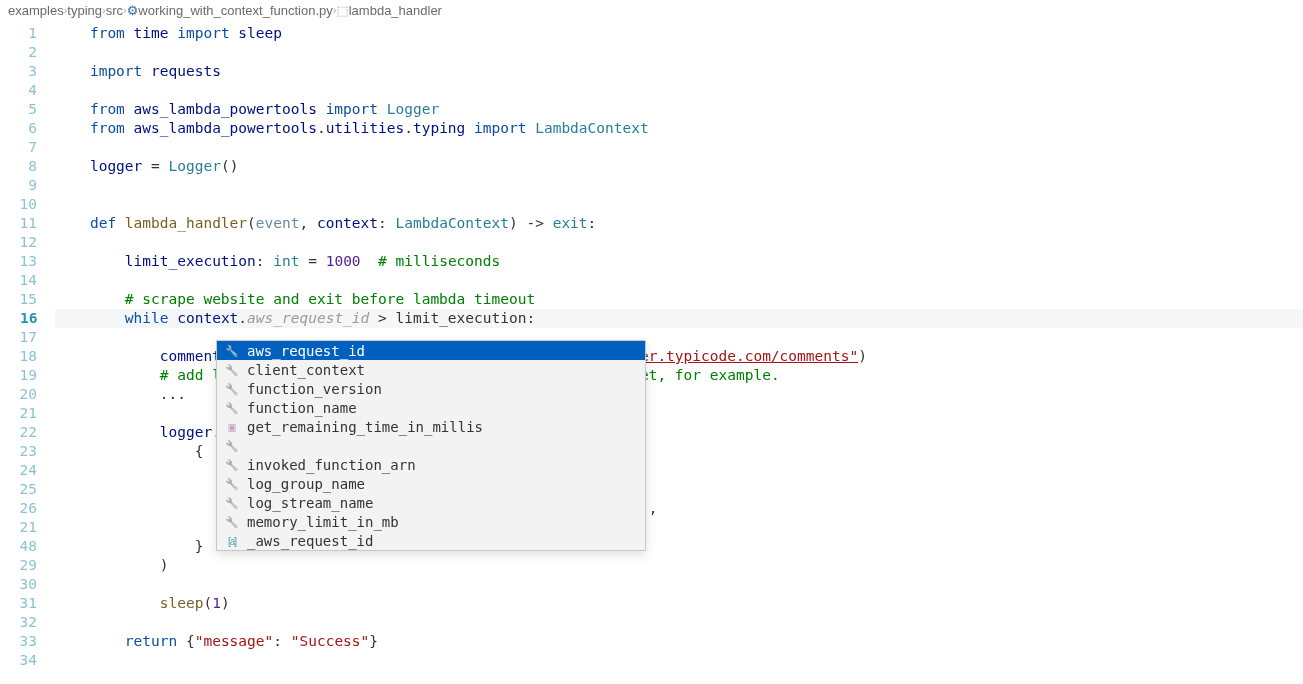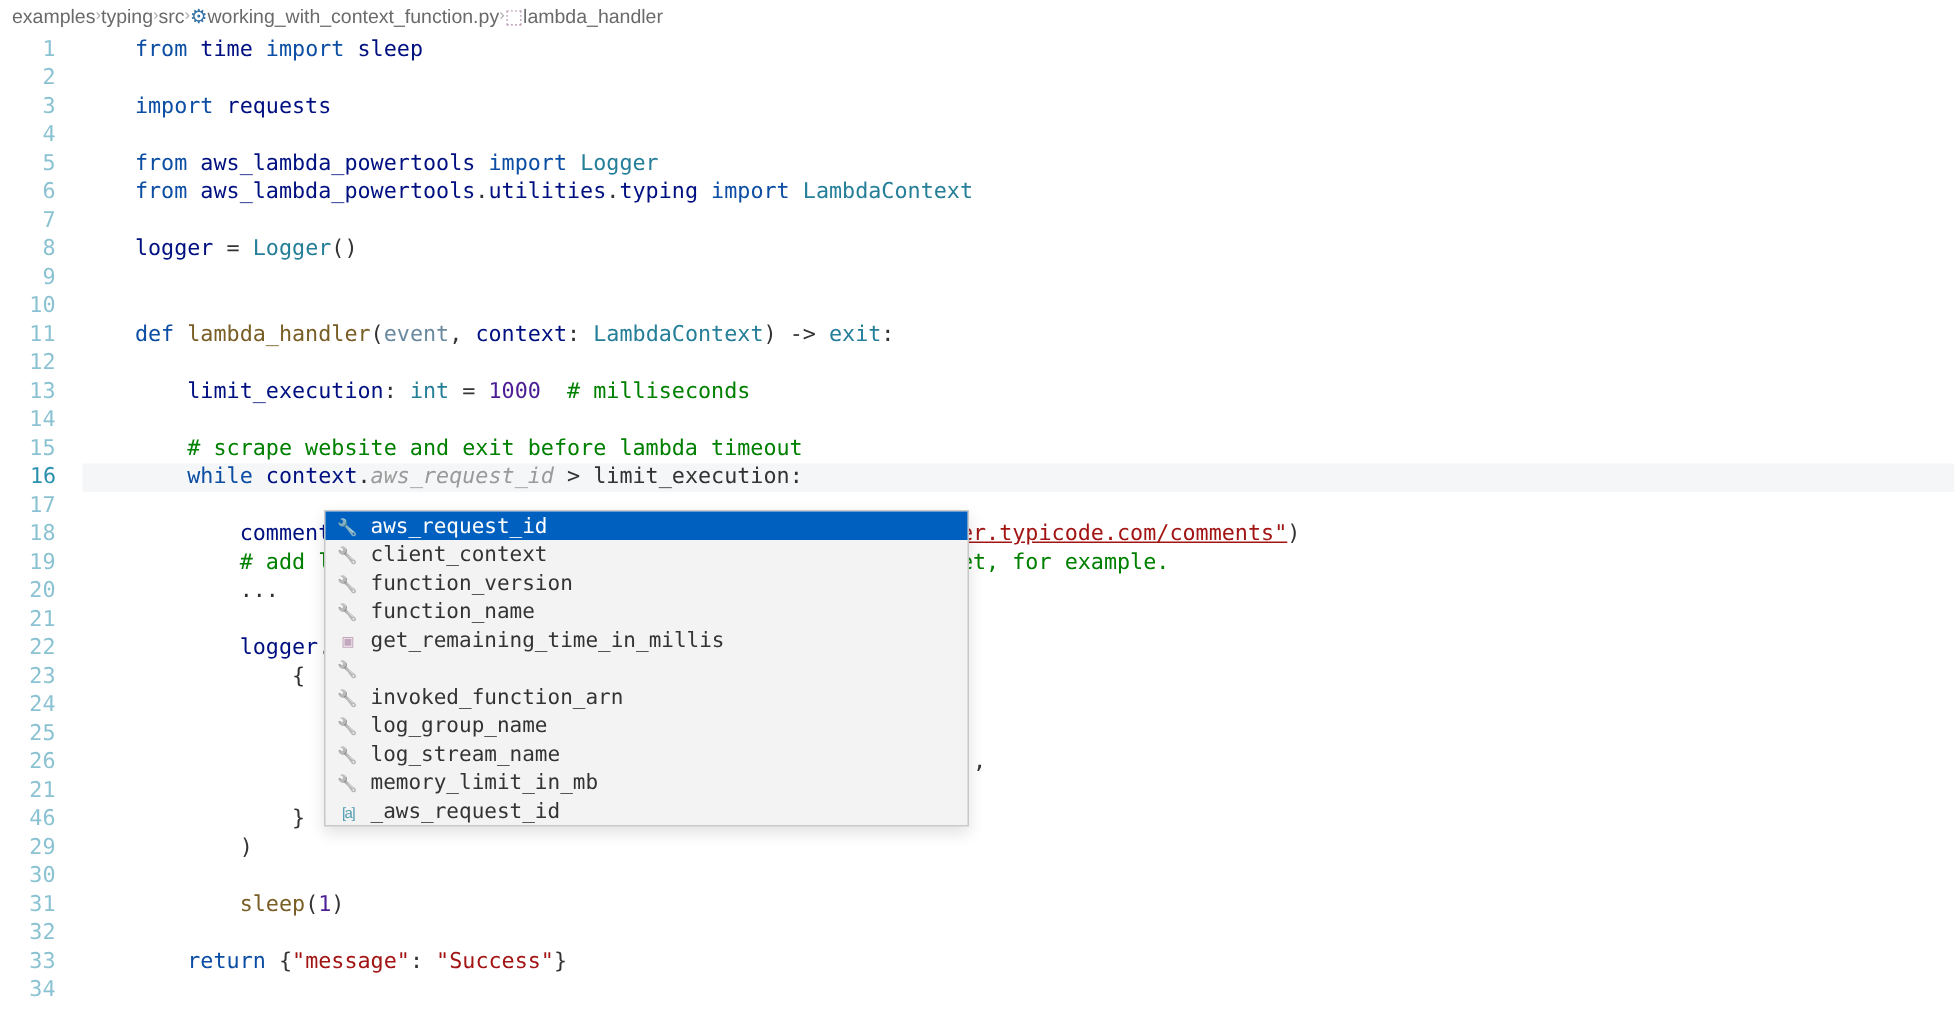--- a/index.html
+++ b/index.html
@@ -43,21 +43,21 @@
     background: #fff;
     user-select: none;
     padding-top: 4px;
   }
   .gutter .ln {
     height: 19px;
     line-height: 19px;
     color: #2b91af;
     opacity: .55;
   }
-  .gutter .ln.active { opacity: 1; font-weight: 400; padding-left: 20px; }
+  .gutter .ln.active { opacity: 1; font-weight: 700; padding-left: 20px; }
   .code {
     flex: 1;
     position: relative;
     padding-top: 4px;
   }
   .line {
     height: 19px;
     line-height: 19px;
     white-space: pre;
   }
@@ -143,21 +143,21 @@
       <div class="ln">18</div>
       <div class="ln">19</div>
       <div class="ln">20</div>
       <div class="ln">21</div>
       <div class="ln">22</div>
       <div class="ln">23</div>
       <div class="ln">24</div>
       <div class="ln">25</div>
       <div class="ln">26</div>
       <div class="ln">21</div>
-      <div class="ln">46</div>
+      <div class="ln">48</div>
       <div class="ln">29</div>
       <div class="ln">30</div>
       <div class="ln">31</div>
       <div class="ln">32</div>
       <div class="ln">33</div>
       <div class="ln">34</div>
     </div>
   <div class="code">
 
     <div class="line">    <span class="kw">from </span><span class="ident">time</span><span class="kw"> import </span><span class="ident">sleep</span></div>

